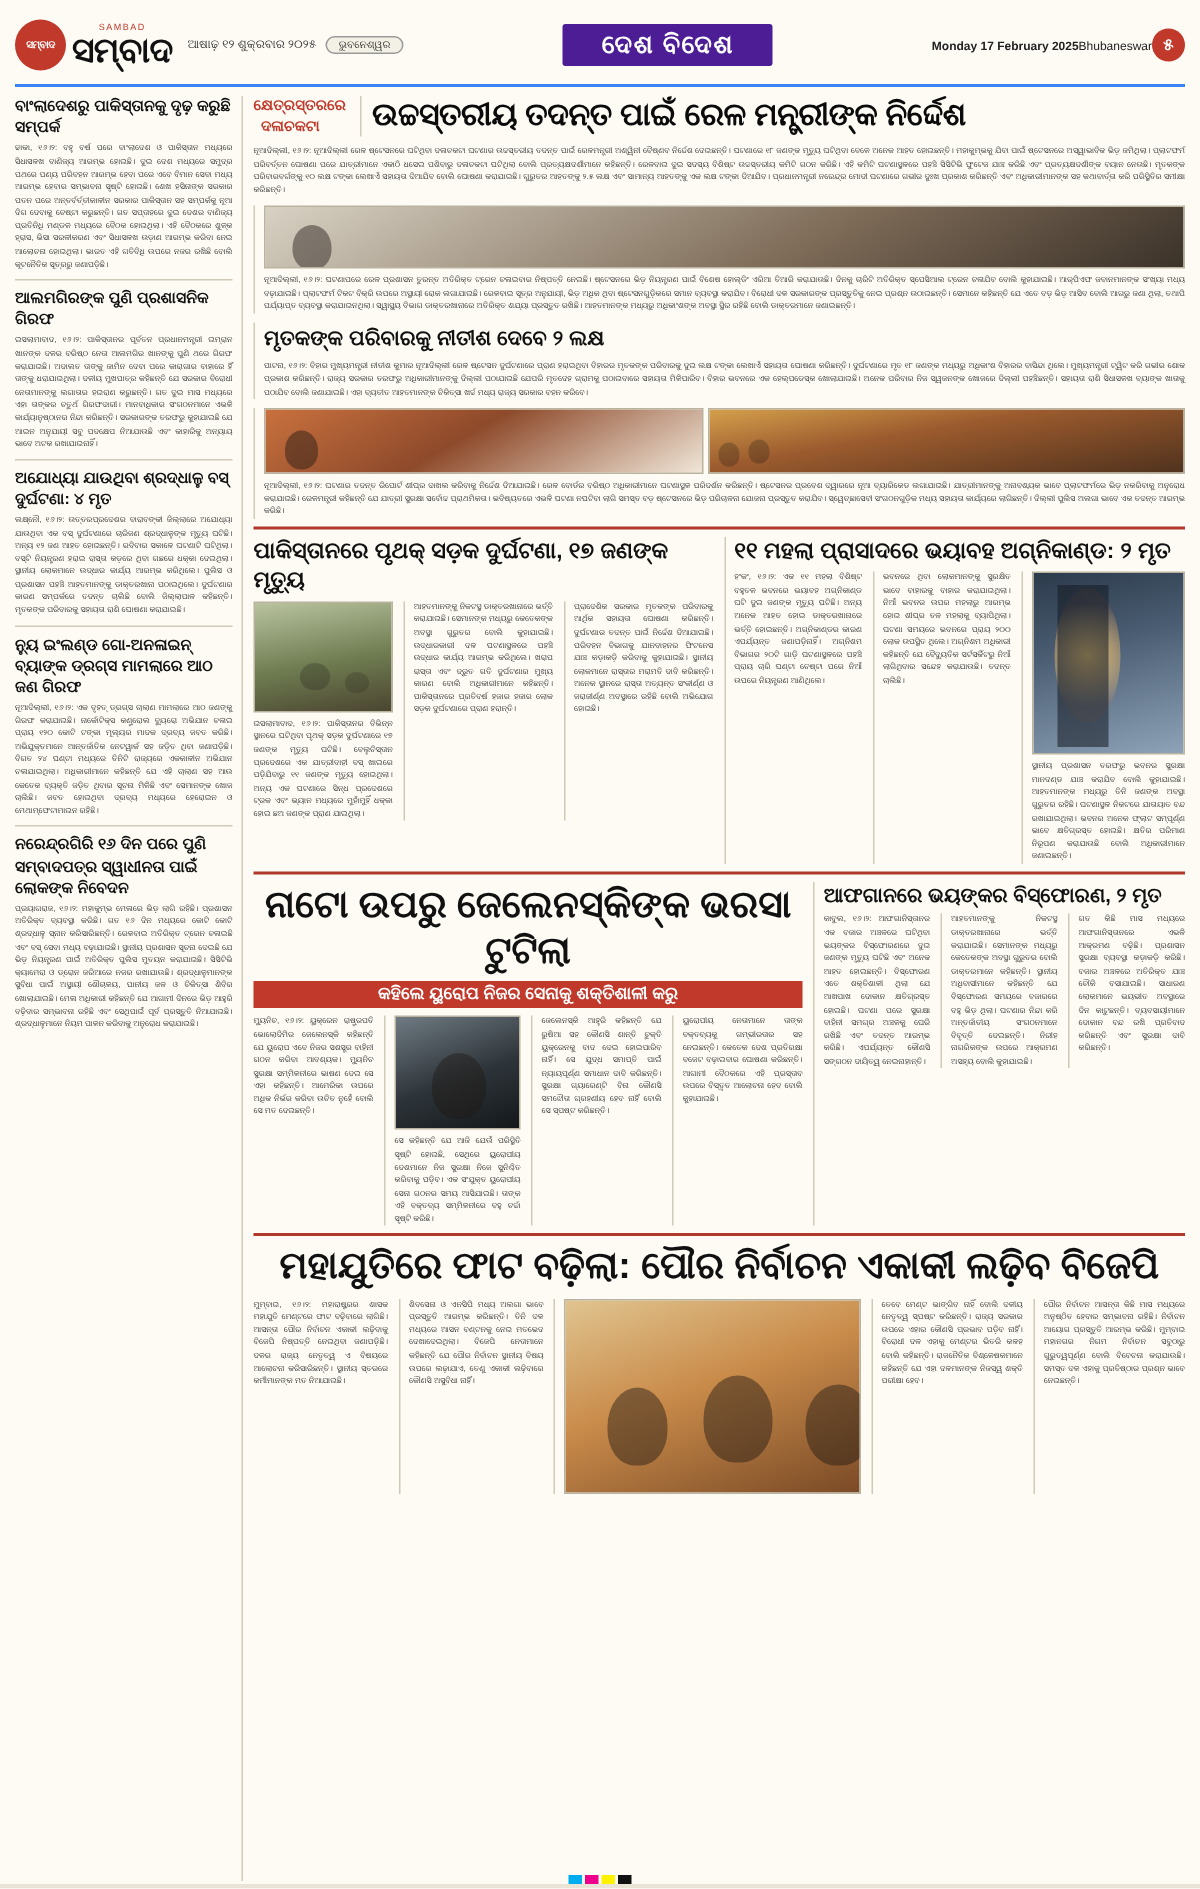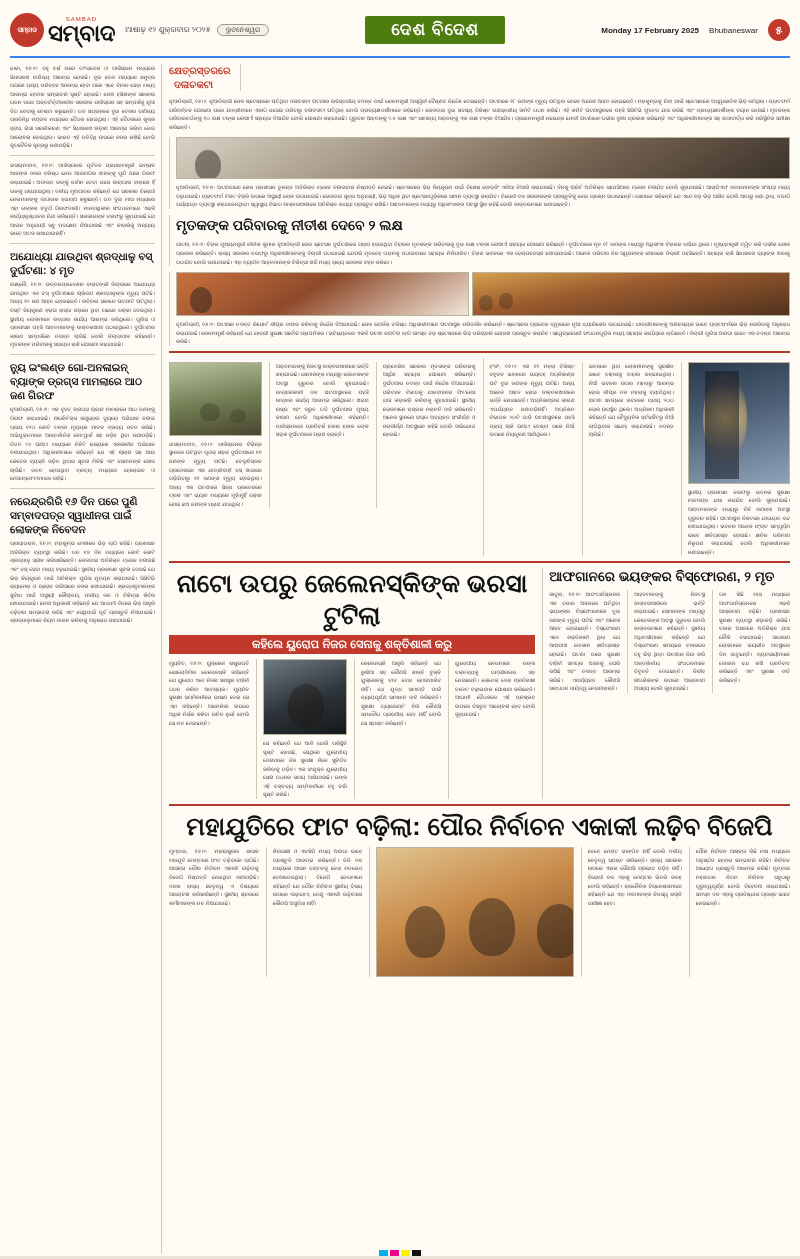--- a/index.html
+++ b/index.html
@@ -36,26 +36,26 @@
     letter-spacing:-0.5px;line-height:1;
   }
   .logo-sub{font-size:6px;color:#c0392b;letter-spacing:1px;text-align:center;}
   .masthead-mid{font-size:8px;color:#333;line-height:1.3;margin-left:4px;}
   .edition-pill{
     border:1px solid #999;border-radius:8px;
     font-size:7px;padding:1px 8px;color:#333;background:#f3f0e6;
     white-space:nowrap;
   }
   .section-banner{
-    background:#4d7c0f;color:#fff;
+    background:#4c1d95;color:#fff;
     font-size:17px;font-weight:bold;
     padding:4px 26px;border-radius:2px;
     letter-spacing:1px;
   }
-  .masthead-right{display:flex;align-items:center;gap:10px;}
+  .masthead-right{display:flex;align-items:center;}
   .date-txt{font-size:8px;font-weight:bold;color:#222;}
   .city-txt{font-size:8px;color:#222;}
   .pageno{
     width:22px;height:22px;border-radius:50%;
     background:#c0392b;color:#fff;font-size:11px;font-weight:bold;
     display:flex;align-items:center;justify-content:center;
   }
   
   .content{
     display:flex;
@@ -186,25 +186,27 @@
       <div class="city-txt">Bhubaneswar</div>
       <div class="pageno">୫</div>
     </div>
   </div>
 
   <div class="content">
 
     <div class="col-left">
 
       <div class="story">
+        <div class="headline-sm">ବାଂଲାଦେଶରୁ ପାକିସ୍ତାନକୁ ଦୃଢ଼ କରୁଛି ସମ୍ପର୍କ</div>
         <p class="body-txt">ଢାକା, ୧୬।୨: ବହୁ ବର୍ଷ ପରେ ବାଂଲାଦେଶ ଓ ପାକିସ୍ତାନ ମଧ୍ୟରେ ସିଧାସଳଖ ବାଣିଜ୍ୟ ଆରମ୍ଭ ହୋଇଛି। ଦୁଇ ଦେଶ ମଧ୍ୟରେ ସମୁଦ୍ର ପଥରେ ପଣ୍ୟ ପରିବହନ ଆରମ୍ଭ ହେବା ପରେ ଏବେ ବିମାନ ସେବା ମଧ୍ୟ ଆରମ୍ଭ ହେବାର ସମ୍ଭାବନା ସୃଷ୍ଟି ହୋଇଛି। ଶେଖ ହସିନାଙ୍କ ସରକାର ପତନ ପରେ ଅନ୍ତର୍ବର୍ତ୍ତୀକାଳୀନ ସରକାର ପାକିସ୍ତାନ ସହ ସମ୍ପର୍କକୁ ନୂଆ ଦିଗ ଦେବାକୁ ଚେଷ୍ଟା କରୁଛନ୍ତି। ଗତ ସପ୍ତାହରେ ଦୁଇ ଦେଶର ବାଣିଜ୍ୟ ପ୍ରତିନିଧି ମଣ୍ଡଳ ମଧ୍ୟରେ ବୈଠକ ହୋଇଥିଲା। ଏହି ବୈଠକରେ ଶୁଳ୍କ ହ୍ରାସ, ଭିସା ସରଳୀକରଣ ଏବଂ ସିଧାସଳଖ ଉଡ଼ାଣ ଆରମ୍ଭ କରିବା ନେଇ ଆଲୋଚନା ହୋଇଥିଲା। ଭାରତ ଏହି ଗତିବିଧି ଉପରେ ନଜର ରଖିଛି ବୋଲି କୂଟନୈତିକ ସୂତ୍ରରୁ ଜଣାପଡ଼ିଛି।</p>
       </div>
       <hr class="rule">
 
       <div class="story">
+        <div class="headline-sm">ଆଲମଗିରଙ୍କ ପୁଣି ପ୍ରଶାସନିକ ଗିରଫ</div>
         <p class="body-txt">ଇସଲାମାବାଦ, ୧୬।୨: ପାକିସ୍ତାନର ପୂର୍ବତନ ପ୍ରଧାନମନ୍ତ୍ରୀ ଇମ୍ରାନ ଖାନଙ୍କ ଦଳର ବରିଷ୍ଠ ନେତା ଆଲମଗିର ଖାନଙ୍କୁ ପୁଣି ଥରେ ଗିରଫ କରାଯାଇଛି। ଅଦାଲତ ତାଙ୍କୁ ଜାମିନ ଦେବା ପରେ କାରାଗାର ବାହାରେ ହିଁ ତାଙ୍କୁ ଧରାଯାଇଥିଲା। ଦଳୀୟ ମୁଖପାତ୍ର କହିଛନ୍ତି ଯେ ସରକାର ବିରୋଧୀ ନେତାମାନଙ୍କୁ ଲଗାତାର ହଇରାଣ କରୁଛନ୍ତି। ଗତ ଦୁଇ ମାସ ମଧ୍ୟରେ ଏହା ତାଙ୍କର ଚତୁର୍ଥ ଗିରଫଦାରୀ। ମାନବାଧିକାର ସଂଗଠନମାନେ ଏଭଳି କାର୍ଯ୍ୟାନୁଷ୍ଠାନର ନିନ୍ଦା କରିଛନ୍ତି। ସରକାରଙ୍କ ତରଫରୁ କୁହାଯାଇଛି ଯେ ଆଇନ ଅନୁଯାୟୀ ସବୁ ପଦକ୍ଷେପ ନିଆଯାଉଛି ଏବଂ କାହାରିକୁ ଅନ୍ୟାୟ ଭାବେ ଅଟକ ରଖାଯାଇନାହିଁ।</p>
       </div>
       <hr class="rule">
 
       <div class="story">
         <div class="headline-sm">ଅଯୋଧ୍ୟା ଯାଉଥିବା ଶ୍ରଦ୍ଧାଳୁ ବସ୍ ଦୁର୍ଘଟଣା: ୪ ମୃତ</div>
         <p class="body-txt">ଲକ୍ଷ୍ନୌ, ୧୬।୨: ଉତ୍ତରପ୍ରଦେଶର ବାରାବଙ୍କୀ ଜିଲ୍ଲାରେ ଅଯୋଧ୍ୟା ଯାଉଥିବା ଏକ ବସ୍ ଦୁର୍ଘଟଣାରେ ଚାରିଜଣ ଶ୍ରଦ୍ଧାଳୁଙ୍କ ମୃତ୍ୟୁ ଘଟିଛି। ଅନ୍ୟ ୧୨ ଜଣ ଆହତ ହୋଇଛନ୍ତି। ରବିବାର ସକାଳେ ଘଟଣାଟି ଘଟିଥିଲା। ବସ୍‌ଟି ନିୟନ୍ତ୍ରଣ ହରାଇ ରାସ୍ତା କଡ଼ରେ ଥିବା ଗଛରେ ଧକ୍କା ଦେଇଥିଲା। ସ୍ଥାନୀୟ ଲୋକମାନେ ଉଦ୍ଧାର କାର୍ଯ୍ୟ ଆରମ୍ଭ କରିଥିଲେ। ପୁଲିସ ଓ ପ୍ରଶାସନ ପହଞ୍ଚି ଆହତମାନଙ୍କୁ ଡାକ୍ତରଖାନା ପଠାଇଥିଲେ। ଦୁର୍ଘଟଣାର କାରଣ ସମ୍ପର୍କରେ ତଦନ୍ତ ଚାଲିଛି ବୋଲି ଜିଲ୍ଲାପାଳ କହିଛନ୍ତି। ମୃତକଙ୍କ ପରିବାରକୁ ସହାୟତା ରାଶି ଘୋଷଣା କରାଯାଇଛି।</p>
       </div>
       <hr class="rule">
 
@@ -219,20 +221,23 @@
         <p class="body-txt">ପ୍ରୟାଗରାଜ, ୧୬।୨: ମହାକୁମ୍ଭ ମେଳାରେ ଭିଡ଼ ଲାଗି ରହିଛି। ପ୍ରଶାସନ ଅତିରିକ୍ତ ବ୍ୟବସ୍ଥା କରିଛି। ଗତ ୧୬ ଦିନ ମଧ୍ୟରେ କୋଟି କୋଟି ଶ୍ରଦ୍ଧାଳୁ ସ୍ନାନ କରିସାରିଛନ୍ତି। ରେଳବାଇ ଅତିରିକ୍ତ ଟ୍ରେନ ଚଳାଇଛି ଏବଂ ବସ୍ ସେବା ମଧ୍ୟ ବଢ଼ାଯାଇଛି। ସ୍ଥାନୀୟ ପ୍ରଶାସନ ସୂଚନା ଦେଇଛି ଯେ ଭିଡ଼ ନିୟନ୍ତ୍ରଣ ପାଇଁ ଅତିରିକ୍ତ ପୁଲିସ ମୁତୟନ କରାଯାଇଛି। ସିସିଟିଭି କ୍ୟାମେରା ଓ ଡ୍ରୋନ ଜରିଆରେ ନଜର ରଖାଯାଉଛି। ଶ୍ରଦ୍ଧାଳୁମାନଙ୍କ ସୁବିଧା ପାଇଁ ଅସ୍ଥାୟୀ ଶୌଚାଳୟ, ପାନୀୟ ଜଳ ଓ ଚିକିତ୍ସା ଶିବିର ଖୋଲାଯାଇଛି। ମେଳା ଅଧିକାରୀ କହିଛନ୍ତି ଯେ ଆଗାମୀ ଦିନରେ ଭିଡ଼ ଆହୁରି ବଢ଼ିବାର ସମ୍ଭାବନା ରହିଛି ଏବଂ ସେଥିପାଇଁ ପୂର୍ବ ପ୍ରସ୍ତୁତି ନିଆଯାଇଛି। ଶ୍ରଦ୍ଧାଳୁମାନେ ନିୟମ ପାଳନ କରିବାକୁ ଅନୁରୋଧ କରାଯାଇଛି।</p>
       </div>
 
     </div>
 
     <div class="col-main">
 
       <div class="top-flex">
         <div class="kicker-box">
           <div class="kicker">କ୍ଷେତ୍ରସ୍ତରରେ ଦଳାଚକଟା</div>
+        </div>
+        <div style="flex:1;">
+          <div class="main-head">ଉଚ୍ଚସ୍ତରୀୟ ତଦନ୍ତ ପାଇଁ ରେଳ ମନ୍ତ୍ରୀଙ୍କ ନିର୍ଦ୍ଦେଶ</div>
         </div>
       </div>
 
       <div class="grid3" style="margin-top:6px;flex-direction:column;">
         <div class="g-col" style="flex:1.05;">
           <p class="body-txt">ନୂଆଦିଲ୍ଲୀ, ୧୬।୨: ନୂଆଦିଲ୍ଲୀ ରେଳ ଷ୍ଟେସନରେ ଘଟିଥିବା ଦଳାଚକଟା ଘଟଣାର ଉଚ୍ଚସ୍ତରୀୟ ତଦନ୍ତ ପାଇଁ ରେଳମନ୍ତ୍ରୀ ଅଶ୍ୱିନୀ ବୈଷ୍ଣବ ନିର୍ଦ୍ଦେଶ ଦେଇଛନ୍ତି। ଘଟଣାରେ ୧୮ ଜଣଙ୍କ ମୃତ୍ୟୁ ଘଟିଥିବା ବେଳେ ଅନେକ ଆହତ ହୋଇଛନ୍ତି। ମହାକୁମ୍ଭକୁ ଯିବା ପାଇଁ ଷ୍ଟେସନରେ ଅସ୍ୱାଭାବିକ ଭିଡ଼ ଜମିଥିଲା। ପ୍ଲାଟଫର୍ମ ପରିବର୍ତ୍ତନ ଘୋଷଣା ପରେ ଯାତ୍ରୀମାନେ ଏକାଠି ଧସେଇ ପଶିବାରୁ ଦଳାଚକଟା ଘଟିଥିଲା ବୋଲି ପ୍ରତ୍ୟକ୍ଷଦର୍ଶୀମାନେ କହିଛନ୍ତି। ରେଳବାଇ ଦୁଇ ସଦସ୍ୟ ବିଶିଷ୍ଟ ଉଚ୍ଚସ୍ତରୀୟ କମିଟି ଗଠନ କରିଛି। ଏହି କମିଟି ଘଟଣାସ୍ଥଳରେ ପହଞ୍ଚି ସିସିଟିଭି ଫୁଟେଜ ଯାଞ୍ଚ କରିଛି ଏବଂ ପ୍ରତ୍ୟକ୍ଷଦର୍ଶୀଙ୍କ ବୟାନ ନେଉଛି। ମୃତକଙ୍କ ପରିବାରବର୍ଗଙ୍କୁ ୧୦ ଲକ୍ଷ ଟଙ୍କା ଲେଖାଏଁ ସହାୟତା ଦିଆଯିବ ବୋଲି ଘୋଷଣା କରାଯାଇଛି। ଗୁରୁତର ଆହତଙ୍କୁ ୨.୫ ଲକ୍ଷ ଏବଂ ସାମାନ୍ୟ ଆହତଙ୍କୁ ଏକ ଲକ୍ଷ ଟଙ୍କା ଦିଆଯିବ। ପ୍ରଧାନମନ୍ତ୍ରୀ ନରେନ୍ଦ୍ର ମୋଦୀ ଘଟଣାରେ ଗଭୀର ଦୁଃଖ ପ୍ରକାଶ କରିଛନ୍ତି ଏବଂ ଅଧିକାରୀମାନଙ୍କ ସହ କଥାବାର୍ତ୍ତା କରି ପରିସ୍ଥିତିର ସମୀକ୍ଷା କରିଛନ୍ତି।</p>
         </div>
 
         <div class="g-col vline" style="flex:1.15;">
           <div class="photo ph-man" style="height:40px;margin-bottom:4px;">
@@ -258,38 +263,40 @@
           </div>
           <p class="body-txt">ନୂଆଦିଲ୍ଲୀ, ୧୬।୨: ଘଟଣାର ତଦନ୍ତ ରିପୋର୍ଟ ଶୀଘ୍ର ଦାଖଲ କରିବାକୁ ନିର୍ଦ୍ଦେଶ ଦିଆଯାଇଛି। ରେଳ ବୋର୍ଡର ବରିଷ୍ଠ ଅଧିକାରୀମାନେ ଘଟଣାସ୍ଥଳ ପରିଦର୍ଶନ କରିଛନ୍ତି। ଷ୍ଟେସନର ପ୍ରବେଶ ଦ୍ୱାରରେ ନୂଆ ବ୍ୟାରିକେଡ ଲଗାଯାଇଛି। ଯାତ୍ରୀମାନଙ୍କୁ ଅନାବଶ୍ୟକ ଭାବେ ପ୍ଲାଟଫର୍ମରେ ଭିଡ଼ ନକରିବାକୁ ଅନୁରୋଧ କରାଯାଇଛି। ରେଳମନ୍ତ୍ରୀ କହିଛନ୍ତି ଯେ ଯାତ୍ରୀ ସୁରକ୍ଷା ସର୍ବୋଚ୍ଚ ପ୍ରାଥମିକତା। ଭବିଷ୍ୟତରେ ଏଭଳି ଘଟଣା ନଘଟିବା ଲାଗି ସମସ୍ତ ବଡ଼ ଷ୍ଟେସନରେ ଭିଡ଼ ପରିଚାଳନା ଯୋଜନା ପ୍ରସ୍ତୁତ କରାଯିବ। ସ୍ୱେଚ୍ଛାସେବୀ ସଂଗଠନଗୁଡ଼ିକ ମଧ୍ୟ ସହାୟତା କାର୍ଯ୍ୟରେ ଲାଗିଛନ୍ତି। ଦିଲ୍ଲୀ ପୁଲିସ ଅଲଗା ଭାବେ ଏକ ତଦନ୍ତ ଆରମ୍ଭ କରିଛି।</p>
         </div>
       </div>
 
       <hr class="rule-thick">
 
       <div class="flexrow">
 
         <div style="flex:1.02;">
+          <div class="mid-head">ପାକିସ୍ତାନରେ ପୃଥକ୍ ସଡ଼କ ଦୁର୍ଘଟଣା, ୧୭ ଜଣଙ୍କ ମୃତ୍ୟୁ</div>
           <div class="flexrow" style="margin-top:4px;">
             <div style="flex:1;">
               <div class="photo ph-field" style="height:72px;margin-bottom:4px;">
                 <div class="figure" style="width:20px;height:18px;left:30px;top:40px;opacity:.55;"></div>
                 <div class="figure" style="width:16px;height:14px;left:60px;top:46px;opacity:.45;"></div>
               </div>
               <p class="body-txt">ଇସଲାମାବାଦ, ୧୬।୨: ପାକିସ୍ତାନର ବିଭିନ୍ନ ସ୍ଥାନରେ ଘଟିଥିବା ପୃଥକ୍ ସଡ଼କ ଦୁର୍ଘଟଣାରେ ୧୭ ଜଣଙ୍କ ମୃତ୍ୟୁ ଘଟିଛି। ବେଲୁଚିସ୍ତାନ ପ୍ରଦେଶରେ ଏକ ଯାତ୍ରୀବାହୀ ବସ୍ ଖାଇରେ ପଡ଼ିଯିବାରୁ ୧୧ ଜଣଙ୍କ ମୃତ୍ୟୁ ହୋଇଥିଲା। ଅନ୍ୟ ଏକ ଘଟଣାରେ ସିନ୍ଧ ପ୍ରଦେଶରେ ଟ୍ରକ ଏବଂ ଭ୍ୟାନ ମଧ୍ୟରେ ମୁହାଁମୁହିଁ ଧକ୍କା ହୋଇ ଛଅ ଜଣଙ୍କ ପ୍ରାଣ ଯାଇଥିଲା।</p>
             </div>
             <div style="flex:1;" class="vline">
               <p class="body-txt">ଆହତମାନଙ୍କୁ ନିକଟସ୍ଥ ଡାକ୍ତରଖାନାରେ ଭର୍ତ୍ତି କରାଯାଇଛି। ସେମାନଙ୍କ ମଧ୍ୟରୁ କେତେକଙ୍କ ଅବସ୍ଥା ଗୁରୁତର ବୋଲି କୁହାଯାଇଛି। ଉଦ୍ଧାରକାରୀ ଦଳ ଘଟଣାସ୍ଥଳରେ ପହଞ୍ଚି ଉଦ୍ଧାର କାର୍ଯ୍ୟ ଆରମ୍ଭ କରିଥିଲେ। ଖରାପ ରାସ୍ତା ଏବଂ ଦ୍ରୁତ ଗତି ଦୁର୍ଘଟଣାର ମୁଖ୍ୟ କାରଣ ବୋଲି ଅଧିକାରୀମାନେ କହିଛନ୍ତି। ପାକିସ୍ତାନରେ ପ୍ରତିବର୍ଷ ହଜାର ହଜାର ଲୋକ ସଡ଼କ ଦୁର୍ଘଟଣାରେ ପ୍ରାଣ ହରାନ୍ତି।</p>
             </div>
             <div style="flex:1;" class="vline">
               <p class="body-txt">ପ୍ରାଦେଶିକ ସରକାର ମୃତକଙ୍କ ପରିବାରକୁ ଆର୍ଥିକ ସହାୟତା ଘୋଷଣା କରିଛନ୍ତି। ଦୁର୍ଘଟଣାର ତଦନ୍ତ ପାଇଁ ନିର୍ଦ୍ଦେଶ ଦିଆଯାଇଛି। ପରିବହନ ବିଭାଗକୁ ଯାନବାହନର ଫିଟନେସ ଯାଞ୍ଚ କଡ଼ାକଡ଼ି କରିବାକୁ କୁହାଯାଇଛି। ସ୍ଥାନୀୟ ଲୋକମାନେ ରାସ୍ତାର ମରାମତି ଦାବି କରିଛନ୍ତି। ଅନେକ ସ୍ଥାନରେ ରାସ୍ତା ଅତ୍ୟନ୍ତ ସଂକୀର୍ଣ୍ଣ ଓ ଜରାଜୀର୍ଣ୍ଣ ଅବସ୍ଥାରେ ରହିଛି ବୋଲି ଅଭିଯୋଗ ହୋଇଛି।</p>
             </div>
           </div>
         </div>
 
         <div style="flex:1;" class="vline">
+          <div class="mid-head">୧୧ ମହଲା ପ୍ରାସାଦରେ ଭୟାବହ ଅଗ୍ନିକାଣ୍ଡ: ୨ ମୃତ</div>
           <div class="flexrow" style="margin-top:4px;">
             <div style="flex:1;">
               <p class="body-txt">ହଂକଂ, ୧୬।୨: ଏକ ୧୧ ମହଲା ବିଶିଷ୍ଟ ବହୁତଳ ଭବନରେ ଭୟାବହ ଅଗ୍ନିକାଣ୍ଡ ଘଟି ଦୁଇ ଜଣଙ୍କ ମୃତ୍ୟୁ ଘଟିଛି। ଅନ୍ୟ ଅନେକ ଆହତ ହୋଇ ଡାକ୍ତରଖାନାରେ ଭର୍ତ୍ତି ହୋଇଛନ୍ତି। ଅଗ୍ନିକାଣ୍ଡର କାରଣ ଏପର୍ଯ୍ୟନ୍ତ ଜଣାପଡ଼ିନାହିଁ। ଅଗ୍ନିଶମ ବିଭାଗର ୨୦ଟି ଗାଡ଼ି ଘଟଣାସ୍ଥଳରେ ପହଞ୍ଚି ପ୍ରାୟ ଚାରି ଘଣ୍ଟା ଚେଷ୍ଟା ପରେ ନିଆଁ ଉପରେ ନିୟନ୍ତ୍ରଣ ଆଣିଥିଲେ।</p>
             </div>
             <div style="flex:1;" class="vline">
               <p class="body-txt">ଭବନରେ ଥିବା ଲୋକମାନଙ୍କୁ ସୁରକ୍ଷିତ ଭାବେ ବାହାରକୁ ବାହାର କରାଯାଇଥିଲା। ନିଆଁ ଭବନର ଉପର ମହଲାରୁ ଆରମ୍ଭ ହୋଇ ଶୀଘ୍ର ତଳ ମହଲାକୁ ବ୍ୟାପିଥିଲା। ଘଟଣା ସମୟରେ ଭବନରେ ପ୍ରାୟ ୨୦୦ ଲୋକ ଉପସ୍ଥିତ ଥିଲେ। ଅଗ୍ନିଶମ ଅଧିକାରୀ କହିଛନ୍ତି ଯେ ବୈଦ୍ୟୁତିକ ସର୍ଟସର୍କିଟରୁ ନିଆଁ ଲାଗିଥିବାର ସନ୍ଦେହ କରାଯାଉଛି। ତଦନ୍ତ ଚାଲିଛି।</p>
             </div>
             <div style="flex:1.2;" class="vline">
               <div class="photo ph-tower" style="height:120px;margin-bottom:4px;">
                 <div class="glow" style="width:44px;height:90px;left:14px;top:10px;"></div>

